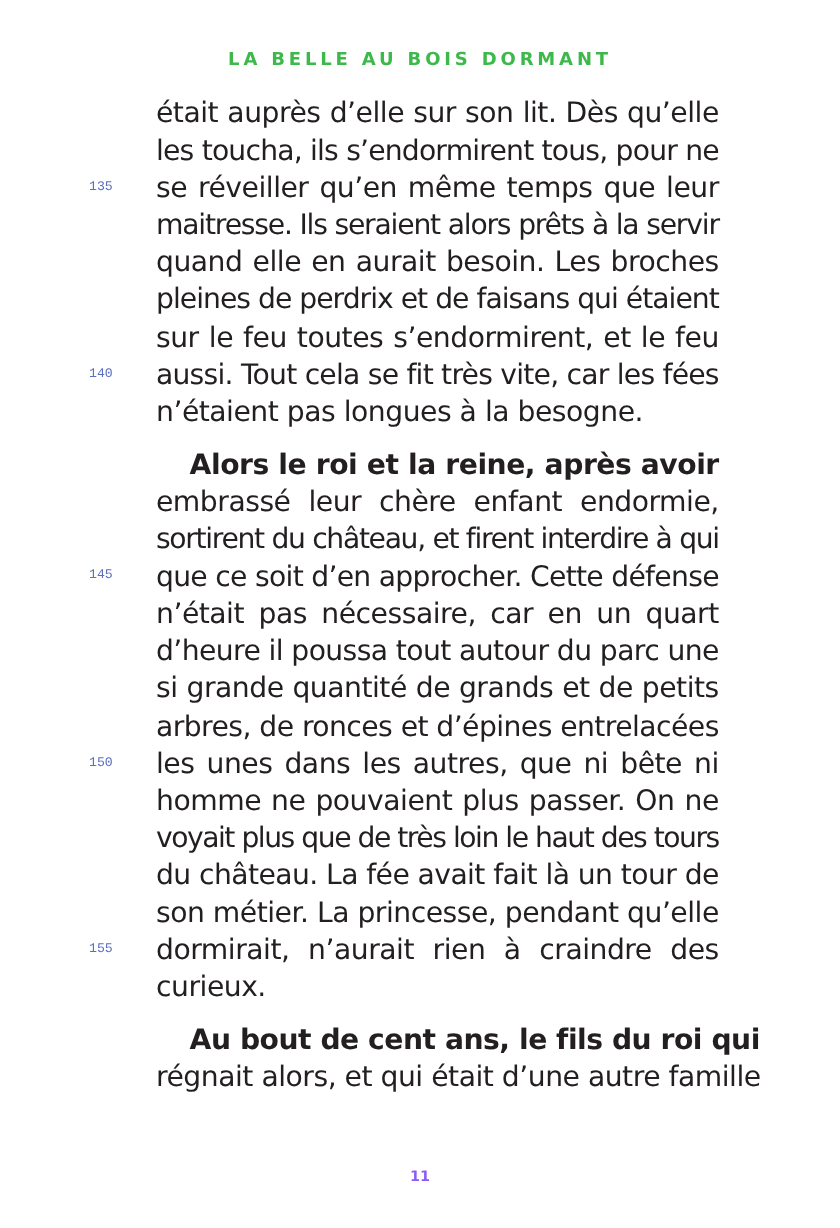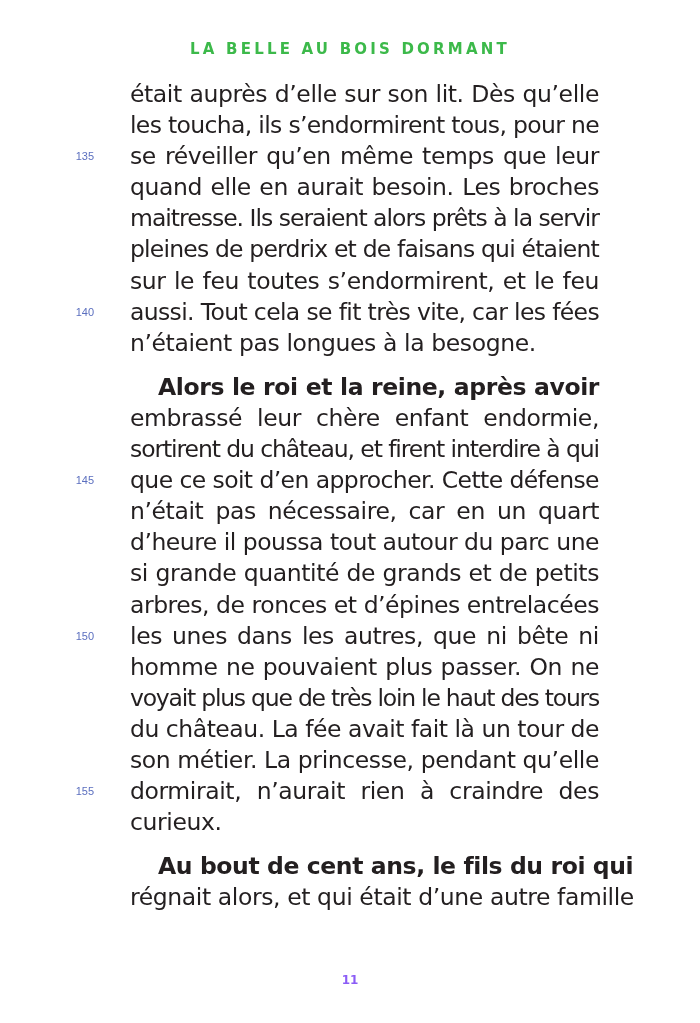--- a/index.html
+++ b/index.html
@@ -16,41 +16,41 @@
     }
     .line {
       position: relative; height: 31.1px; line-height: 31.1px;
       white-space: nowrap; text-align: justify; text-align-last: justify;
     }
     .line.last { text-align-last: left; }
     .line.indent { padding-left: 28px; font-weight: bold; }
     .para-gap { height: 13px; }
     .line-no {
       position: absolute; left: -66px; top: 0; width: 30px; text-align: right;
-      font-family: Liberation Sans, sans-serif; font-size: 11px; color: #5b6fbf;
+      font-family: Liberation Mono, monospace; font-size: 11px; color: #5b6fbf;
       letter-spacing: 0; text-align-last: right;
     }
     .folio {
       position: absolute; top: 973px; left: 0; width: 700px; text-align: center;
       font-family: "DejaVu Sans", sans-serif; font-weight: bold; font-size: 12px;
       color: #8b5cf6;
     }
   </style>
 </head>
 <body>
 
 <div class="running-head">LA BELLE AU BOIS DORMANT</div>
 
 <div class="text-block" id="text-block">
     <div>
       <div class="line"><span>était auprès d’elle sur son lit. Dès qu’elle</span></div>
       <div class="line"><span style="letter-spacing: -0.666715px;">les toucha, ils s’endormirent tous, pour ne</span></div>
       <div class="line"><span>se réveiller qu’en même temps que leur</span><span class="line-no">135</span></div>
+      <div class="line"><span style="letter-spacing: -0.997739px;">maitresse. Ils seraient alors prêts à la servir</span></div>
       <div class="line"><span>quand elle en aurait besoin. Les broches</span></div>
-      <div class="line"><span style="letter-spacing: -0.997739px;">maitresse. Ils seraient alors prêts à la servir</span></div>
       <div class="line"><span style="letter-spacing: -0.815483px;">pleines de perdrix et de faisans qui étaient</span></div>
       <div class="line"><span>sur le feu toutes s’endormirent, et le feu</span></div>
       <div class="line"><span style="letter-spacing: -0.642021px;">aussi. Tout cela se fit très vite, car les fées</span><span class="line-no">140</span></div>
       <div class="line last"><span>n’étaient pas longues à la besogne.</span></div>
     </div>
     <div class="para-gap"></div>
     <div>
       <div class="line indent"><span>Alors le roi et la reine, après avoir</span></div>
       <div class="line"><span>embrassé leur chère enfant endormie,</span></div>
       <div class="line"><span style="letter-spacing: -1.10246px;">sortirent du château, et firent interdire à qui</span></div>

